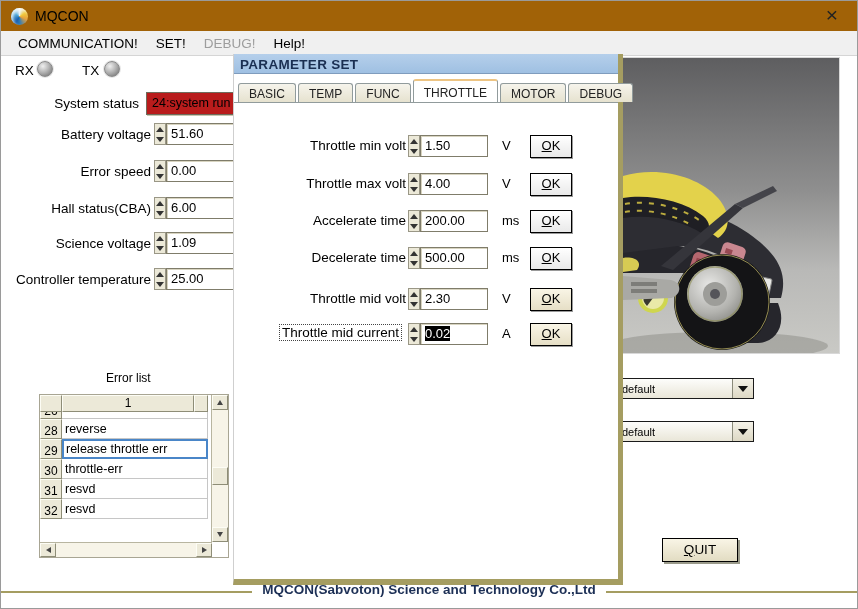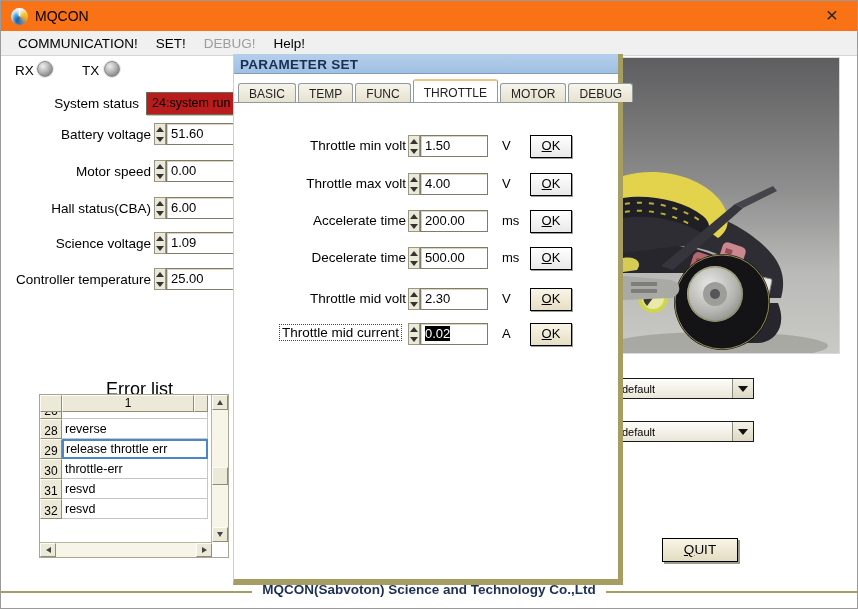--- a/index.html
+++ b/index.html
@@ -5,21 +5,21 @@
   * { margin:0; padding:0; box-sizing:border-box; }
   html,body { width:858px; height:609px; }
   body {
     font-family:"Liberation Sans","DejaVu Sans",sans-serif;
     font-size:13px; color:#000; background:#fff; overflow:hidden; position:relative;
   }
   .abs { position:absolute; }
 
   
   .window { width:858px; height:609px; background:#fff; position:relative; border:1px solid #9a9a9a; }
-  .titlebar { position:absolute; left:0; top:0; width:100%; height:30px; background:#f97316; }
+  .titlebar { position:absolute; left:0; top:0; width:100%; height:30px; background:#a16207; }
   .app-icon { position:absolute; left:10px; top:7px; width:17px; height:17px; border-radius:50%;
     background:conic-gradient(from 210deg,#1b5fae,#4aa7d8 90deg,#eaf2f8 150deg,#f0c93c 210deg,#e8a23c 260deg,#2a7ab8 330deg,#1b5fae);
     box-shadow:inset 2px 2px 3px rgba(255,255,255,.8); }
   .app-title { position:absolute; left:34px; top:7px; font-size:14px; }
   .close-x { position:absolute; right:12px; top:2px; font-size:21px; font-weight:300; color:#222; width:26px; text-align:center; cursor:default; }
   .menubar { position:absolute; left:0; top:30px; width:100%; height:25px; background:#f0f0f0;
     border-bottom:1px solid #d5d5d5; display:flex; align-items:center; padding-left:8px; }
   .menu-item { padding:3px 9px; font-size:13.5px; }
   .menu-item.disabled { color:#9d9d9d; }
 
@@ -32,21 +32,21 @@
   .spinner { position:absolute; width:12px; height:22px; background:#ece9d8; border:1px solid #9a9786;
     display:flex; flex-direction:column; align-items:center; justify-content:space-around; }
   .spin-up { width:0; height:0; border-left:4px solid transparent; border-right:4px solid transparent; border-bottom:5px solid #333; }
   .spin-dn { width:0; height:0; border-left:4px solid transparent; border-right:4px solid transparent; border-top:5px solid #333; }
   .num-box { position:absolute; height:22px; background:#fff; border:1px solid #7f7c6a;
     box-shadow:inset 1px 1px 0 #d8d4c0; padding:2px 4px; font-size:13px; }
   .status-box { position:absolute; height:23px; background:#b91c1c; border:1px solid #6f6c5c;
     box-shadow:1px 1px 0 #c9c5ae; padding:3px 5px; font-size:12.5px; white-space:nowrap; overflow:hidden; }
 
   
-  .err-title { position:absolute; font-size:18px;margin-top:8px; }
+  .err-title { position:absolute; font-size:12px; }
   .err-table { position:absolute; left:38px; top:393px; width:190px; height:164px;
     background:#fff; border:1px solid #a8a593; }
   .bevel { background:#ece9d8; border-top:1px solid #fdfdf5; border-left:1px solid #fdfdf5;
     border-right:1px solid #8e8d77; border-bottom:1px solid #8e8d77; }
   .err-head { display:flex; height:17px; }
   .err-head .c0 { width:22px; }
   .err-head .c1 { width:132px; text-align:center; font-size:12px; }
   .err-head .c2 { width:14px; }
   .err-body { height:130px; overflow:hidden; }
   .err-row { display:flex; height:20px; }
@@ -134,21 +134,21 @@
   <div class="fld-label" style="left:-12px;top:95px">System status</div>
   <div class="status-box" style="left:145px;top:91px;width:90px">24:system run</div>
 
   <div class="fld-label" style="left:0;top:126px">Battery voltage</div>
   <div class="spinner" style="left:153px;top:122px">
     <span class="spin-up"></span>
     <span class="spin-dn"></span>
   </div>
   <div class="num-box" style="left:165px;top:122px;width:70px">51.60</div>
 
-  <div class="fld-label" style="left:0;top:163px">Motor speed</div>
+  <div class="fld-label" style="left:0;top:163px">Error speed</div>
   <div class="spinner" style="left:153px;top:159px">
     <span class="spin-up"></span>
     <span class="spin-dn"></span>
   </div>
   <div class="num-box" style="left:165px;top:159px;width:70px">0.00</div>
 
   <div class="fld-label" style="left:0;top:200px">Hall status(CBA)</div>
   <div class="spinner" style="left:153px;top:196px">
     <span class="spin-up"></span>
     <span class="spin-dn"></span>

